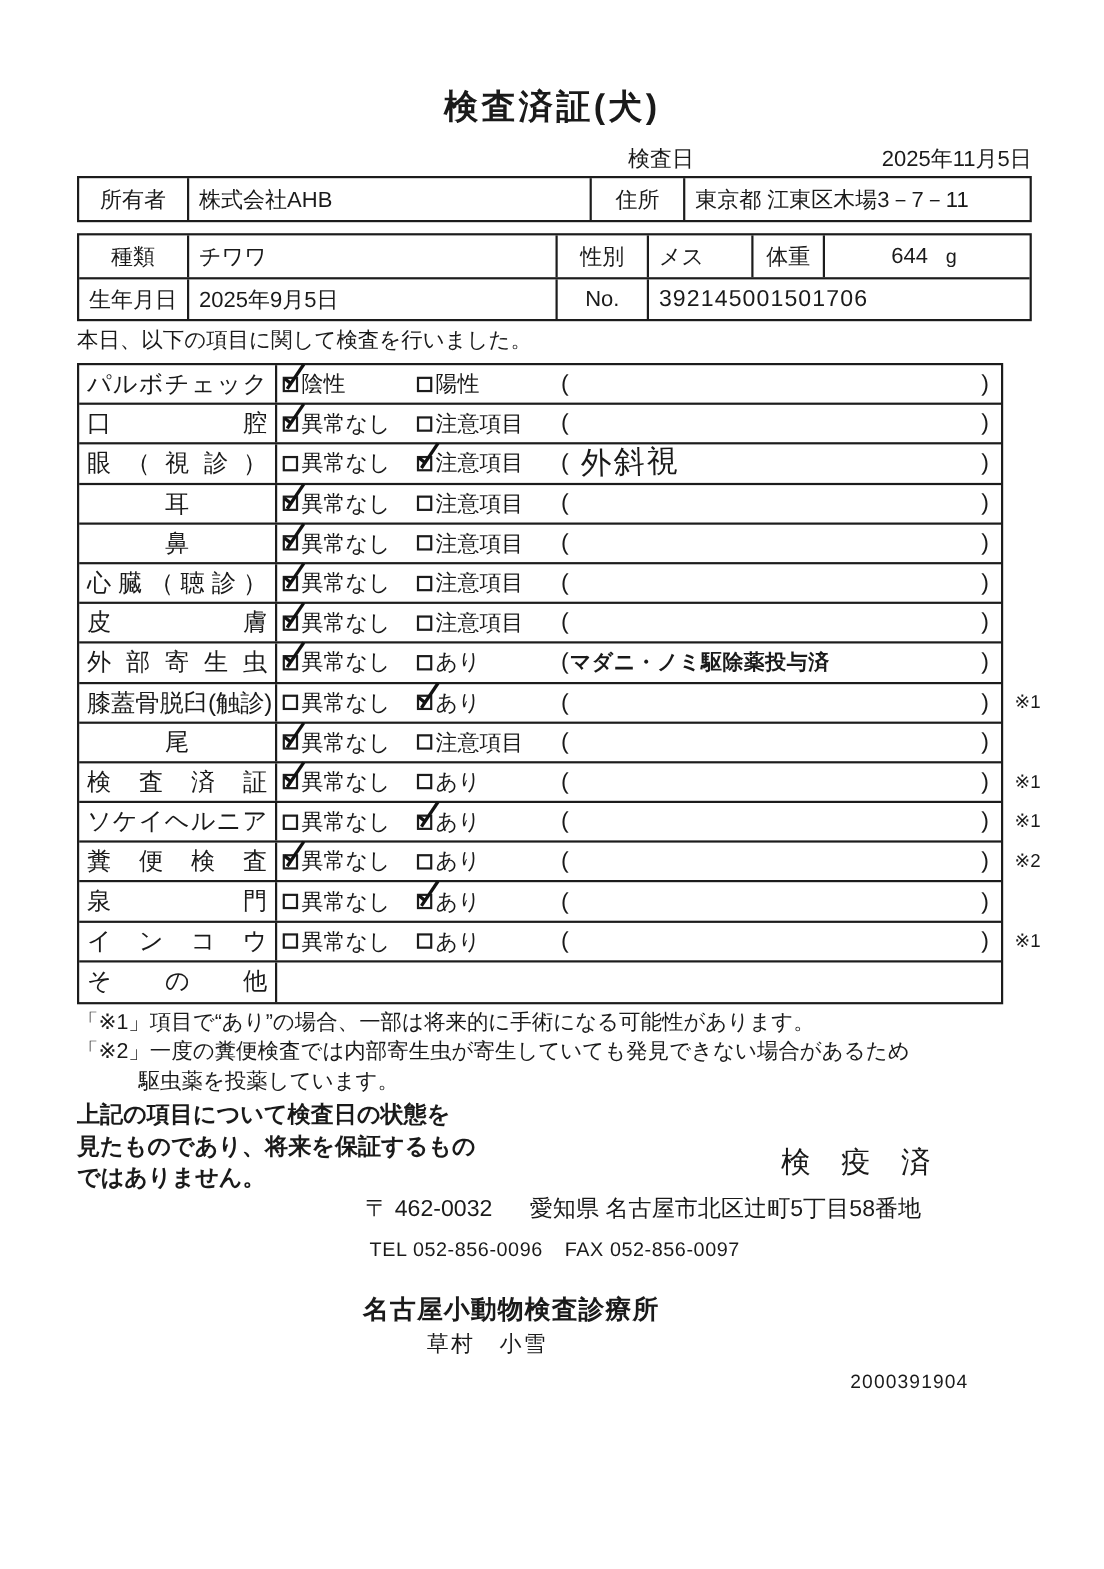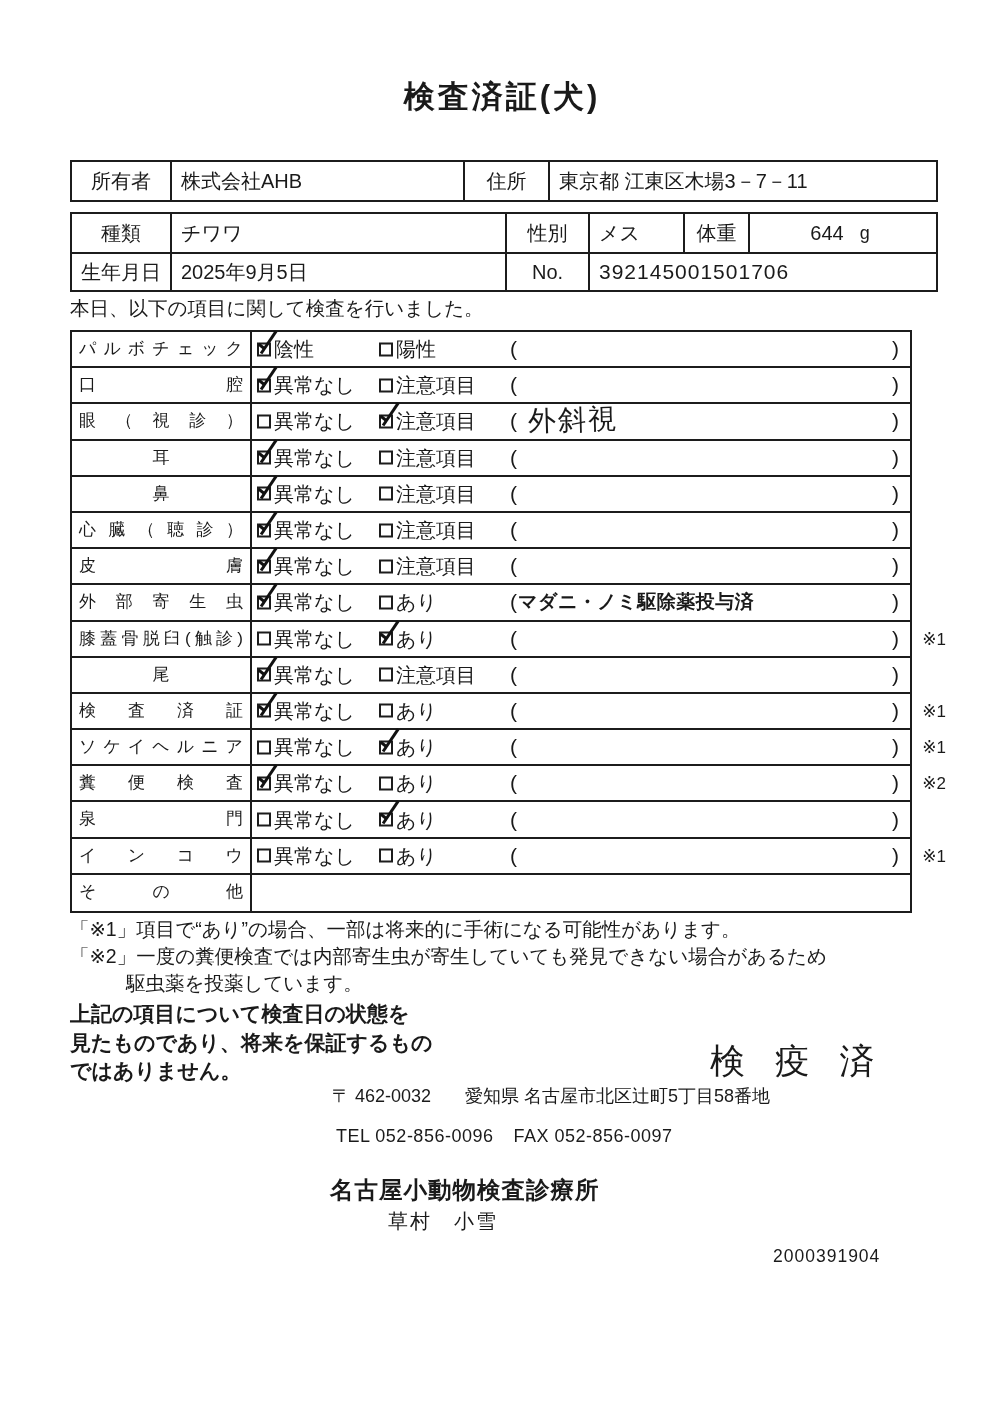--- a/index.html
+++ b/index.html
@@ -49,21 +49,21 @@
   .trow{
     position:relative;height:36.2px;box-sizing:border-box;
     border-bottom:2px solid #1c1c1c;
     display:flex;
   }
   .trow:last-child{border-bottom:none;}
   .tlabel{
     width:180px;box-sizing:border-box;
     border-right:2px solid #1c1c1c;
     padding:0 7px;
-    font-size:17px;
+    font-size:22px;
     display:block;line-height:34px;
     text-align:justify;text-align-last:justify;text-justify:inter-character;
     white-space:nowrap;overflow:hidden;
   }
   .trow.c1 .tlabel{text-align-last:center;}
   .tcell{position:relative;flex:1;}
   .opt{
     position:absolute;top:50%;transform:translateY(-50%);
     display:flex;align-items:center;white-space:nowrap;
     font-size:20px;
@@ -104,40 +104,44 @@
   .marker{
     position:absolute;right:-36px;top:50%;transform:translateY(-50%);
     font-size:17px;white-space:nowrap;
   }
   
   .fnotes{top:916px;left:70px;font-size:19.5px;line-height:27px;}
   .fnotes .indent{padding-left:56px;}
   
   .disclaimer{top:1000px;left:70px;font-size:21px;font-weight:bold;line-height:28.5px;}
   
-  .stamp{top:1038px;left:710px;font-size:35px;letter-spacing:10px;font-weight:500;}
-  
-  .postal-line{top:1084px;left:332px;font-size:18px;display:flex;gap:34px;white-space:nowrap;align-items:flex-end;}
+  .stamp{top:1038px;left:710px;font-size:27px;letter-spacing:10px;font-weight:500;}
+  
+  .postal-line{top:1084px;left:332px;font-size:21px;display:flex;gap:34px;white-space:nowrap;align-items:flex-end;}
   .tel-line{top:1126px;left:336px;font-size:18px;display:flex;gap:20px;white-space:nowrap;letter-spacing:0.5px;}
   .clinic-name{top:1174px;left:330px;font-size:23.5px;font-weight:600;letter-spacing:1px;}
   .examiner{top:1208px;left:388px;font-size:20px;letter-spacing:2px;}
   .serial{top:1246px;left:773px;font-size:17.5px;letter-spacing:1px;}
 </style>
 </head>
 <body>
 
 <div class="page">
 
   <div class="abs doc-title">検査済証(犬)</div>
 
+  <div class="abs examdate-row">
+    <span class="lbl">検査日</span>
+    <span>2025年11月5日</span>
+  </div>
 
   <div class="abs itable" style="top:160px;left:70px;width:868px;">
     <div class="irow">
       <div class="icell hdr" style="width:100px;">所有者</div>
-      <div class="icell" style="width:293px;">株式会社AHB</div>
+      <div class="icell" style="width:366px;">株式会社AHB</div>
       <div class="icell hdr" style="width:85px;">住所</div>
       <div class="icell" style="flex:1;">東京都 江東区木場3－7－11</div>
     </div>
   </div>
 
   <div class="abs itable" style="top:212px;left:70px;width:868px;">
     <div class="irow">
       <div class="icell hdr" style="width:100px;">種類</div>
       <div class="icell" style="width:335px;">チワワ</div>
       <div class="icell hdr" style="width:83px;">性別</div>

